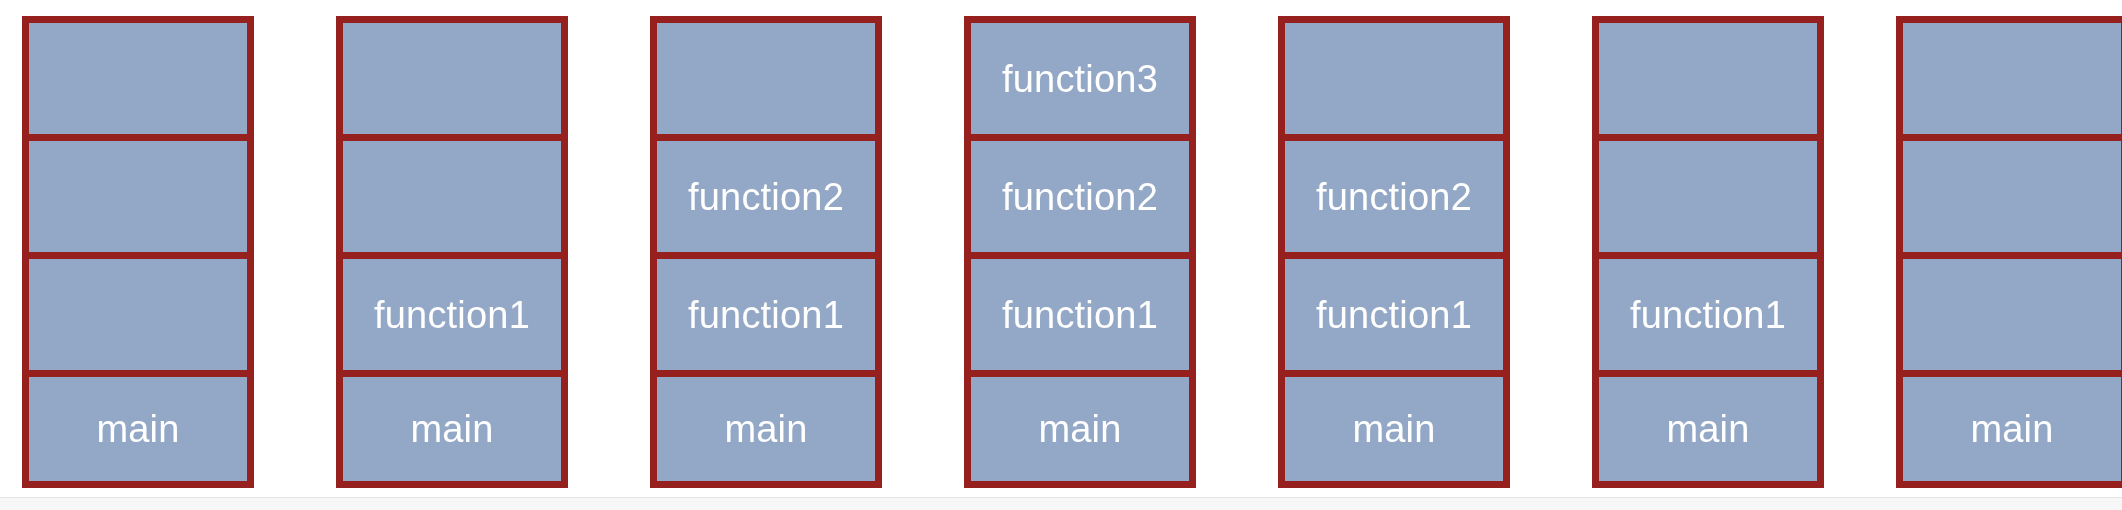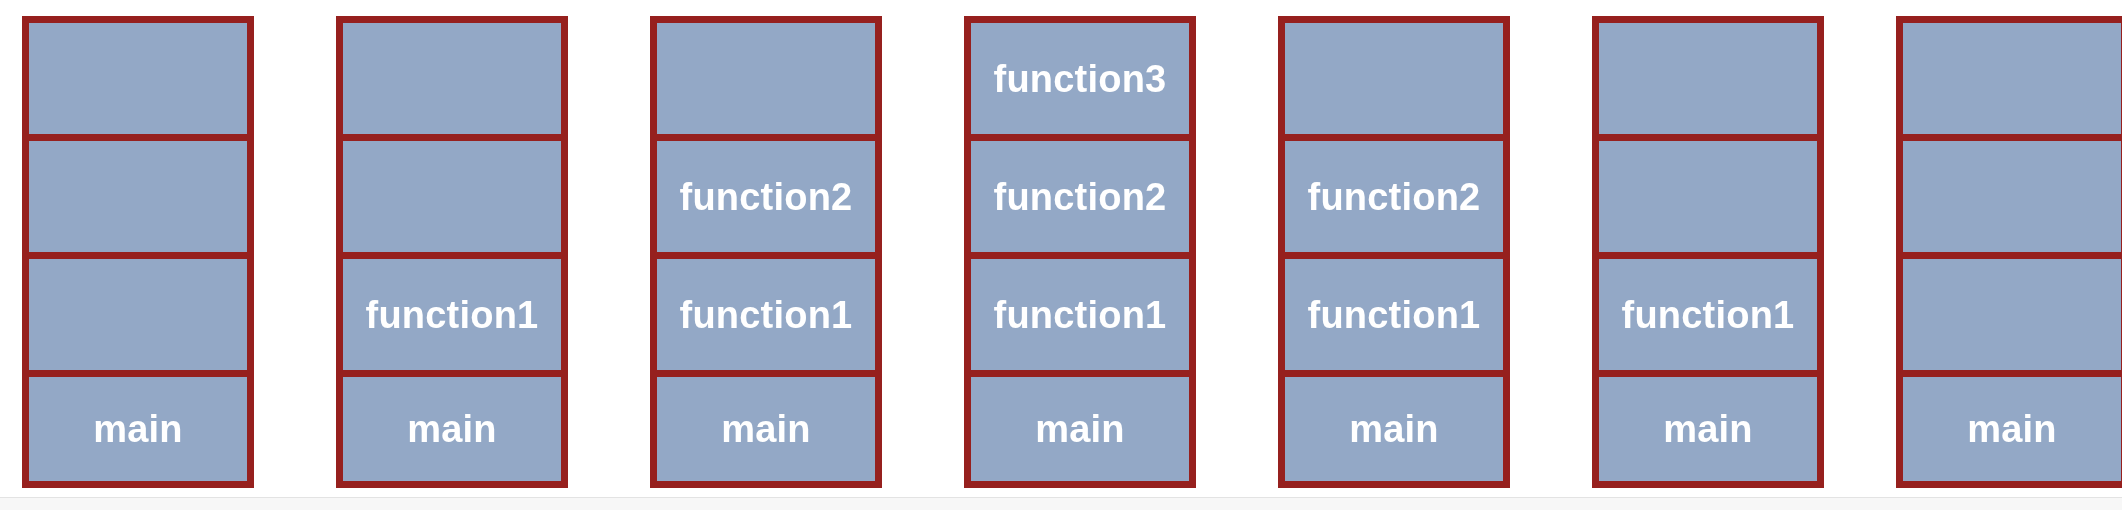--- a/index.html
+++ b/index.html
@@ -58,21 +58,21 @@
   .frame {
     height: 118px;
     background: #93a8c6;
     border: 7px solid #96201e;
     border-bottom-width: 0;
     display: flex;
     align-items: center;
     justify-content: center;
     color: #ffffff;
     font-size: 38px;
-    font-weight: 700;
+    font-weight: 400;
     letter-spacing: 0.2px;
     line-height: 1;
     white-space: nowrap;
   }
 
   .frame.bottom-frame {
     border-bottom-width: 7px;
   }
 
   .frame-label {

